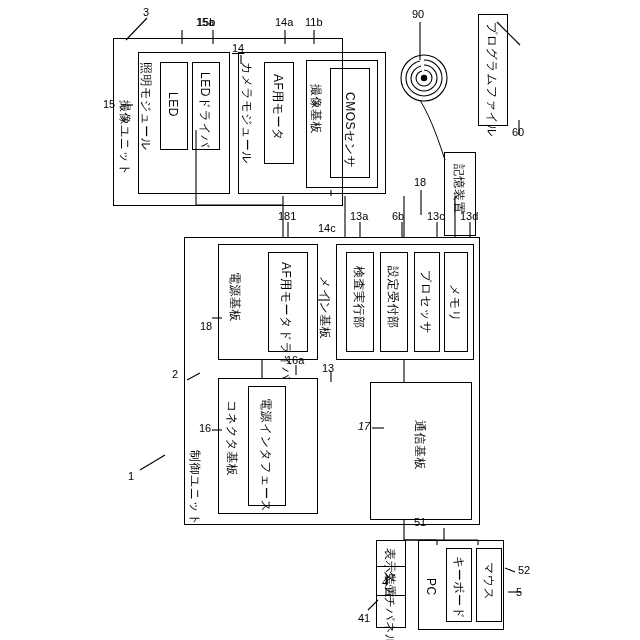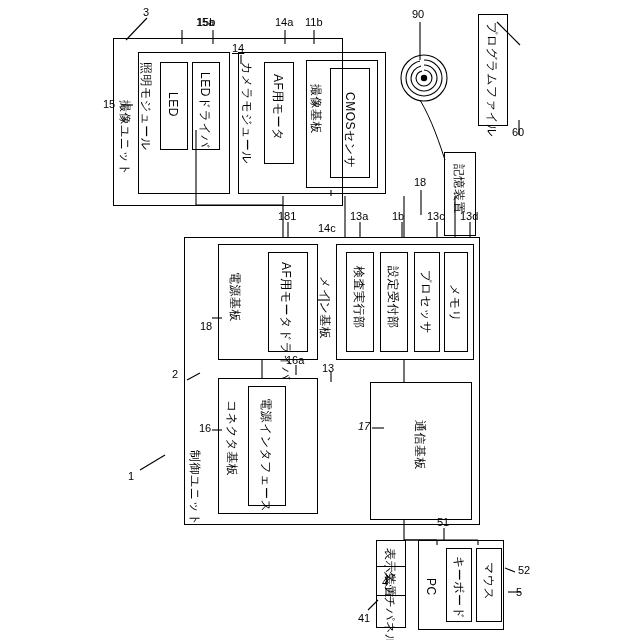--- a/index.html
+++ b/index.html
@@ -235,29 +235,29 @@
   <div class="num" style="left:232px; top:42px;text-decoration:underline;">14</div>
   <div class="num" style="left:275px; top:16px;">14a</div>
   <div class="num" style="left:305px; top:16px;">11b</div>
   <div class="num" style="left:103px; top:98px;">15</div>
   <div class="num" style="left:318px; top:178px;margin-top:44px;">14c</div>
   <div class="num" style="left:412px; top:8px;">90</div>
   <div class="num" style="left:512px; top:126px;">60</div>
   <div class="num" style="left:414px; top:176px;">18</div>
   <div class="num" style="left:278px; top:210px;">181</div>
   <div class="num" style="left:350px; top:210px;">13a</div>
-  <div class="num" style="left:392px; top:210px;">1b</div>
+  <div class="num" style="left:392px; top:210px;">6b</div>
   <div class="num" style="left:427px; top:210px;">13c</div>
   <div class="num" style="left:460px; top:210px;">13d</div>
   <div class="num" style="left:200px; top:320px;">18</div>
   <div class="num" style="left:286px; top:354px;">16a</div>
   <div class="num" style="left:322px; top:362px;">13</div>
   <div class="num" style="left:172px; top:368px;">2</div>
   <div class="num" style="left:199px; top:422px;">16</div>
   <div class="num" style="left:358px; top:420px;font-style:italic;">17</div>
   <div class="num" style="left:128px; top:470px;">1</div>
-  <div class="num" style="left:437px; top:516px;">51</div>
+  <div class="num" style="left:414px; top:516px;">51</div>
   <div class="num" style="left:382px; top:576px;">4</div>
   <div class="num" style="left:358px; top:612px;">41</div>
   <div class="num" style="left:510px; top:564px;padding-left:8px;">52</div>
   <div class="num" style="left:516px; top:586px;">5</div>
 
 </div>
 
 </body></html>

